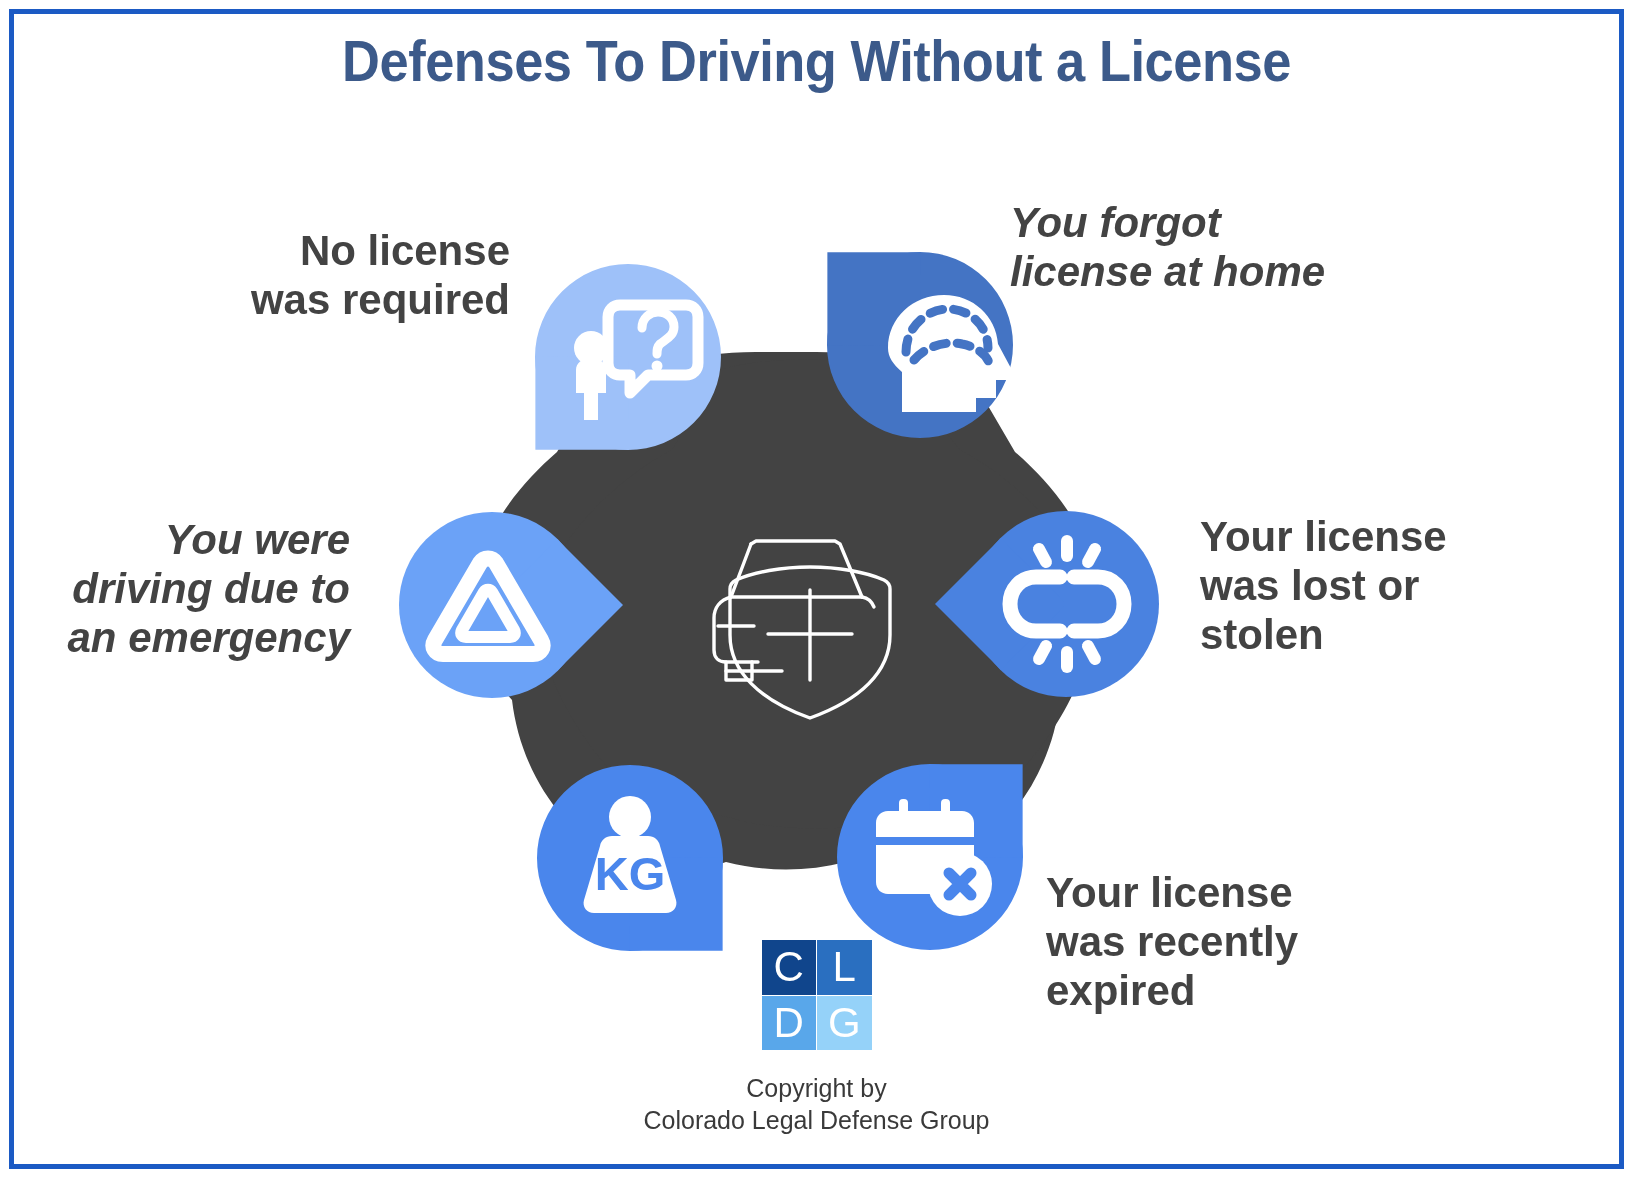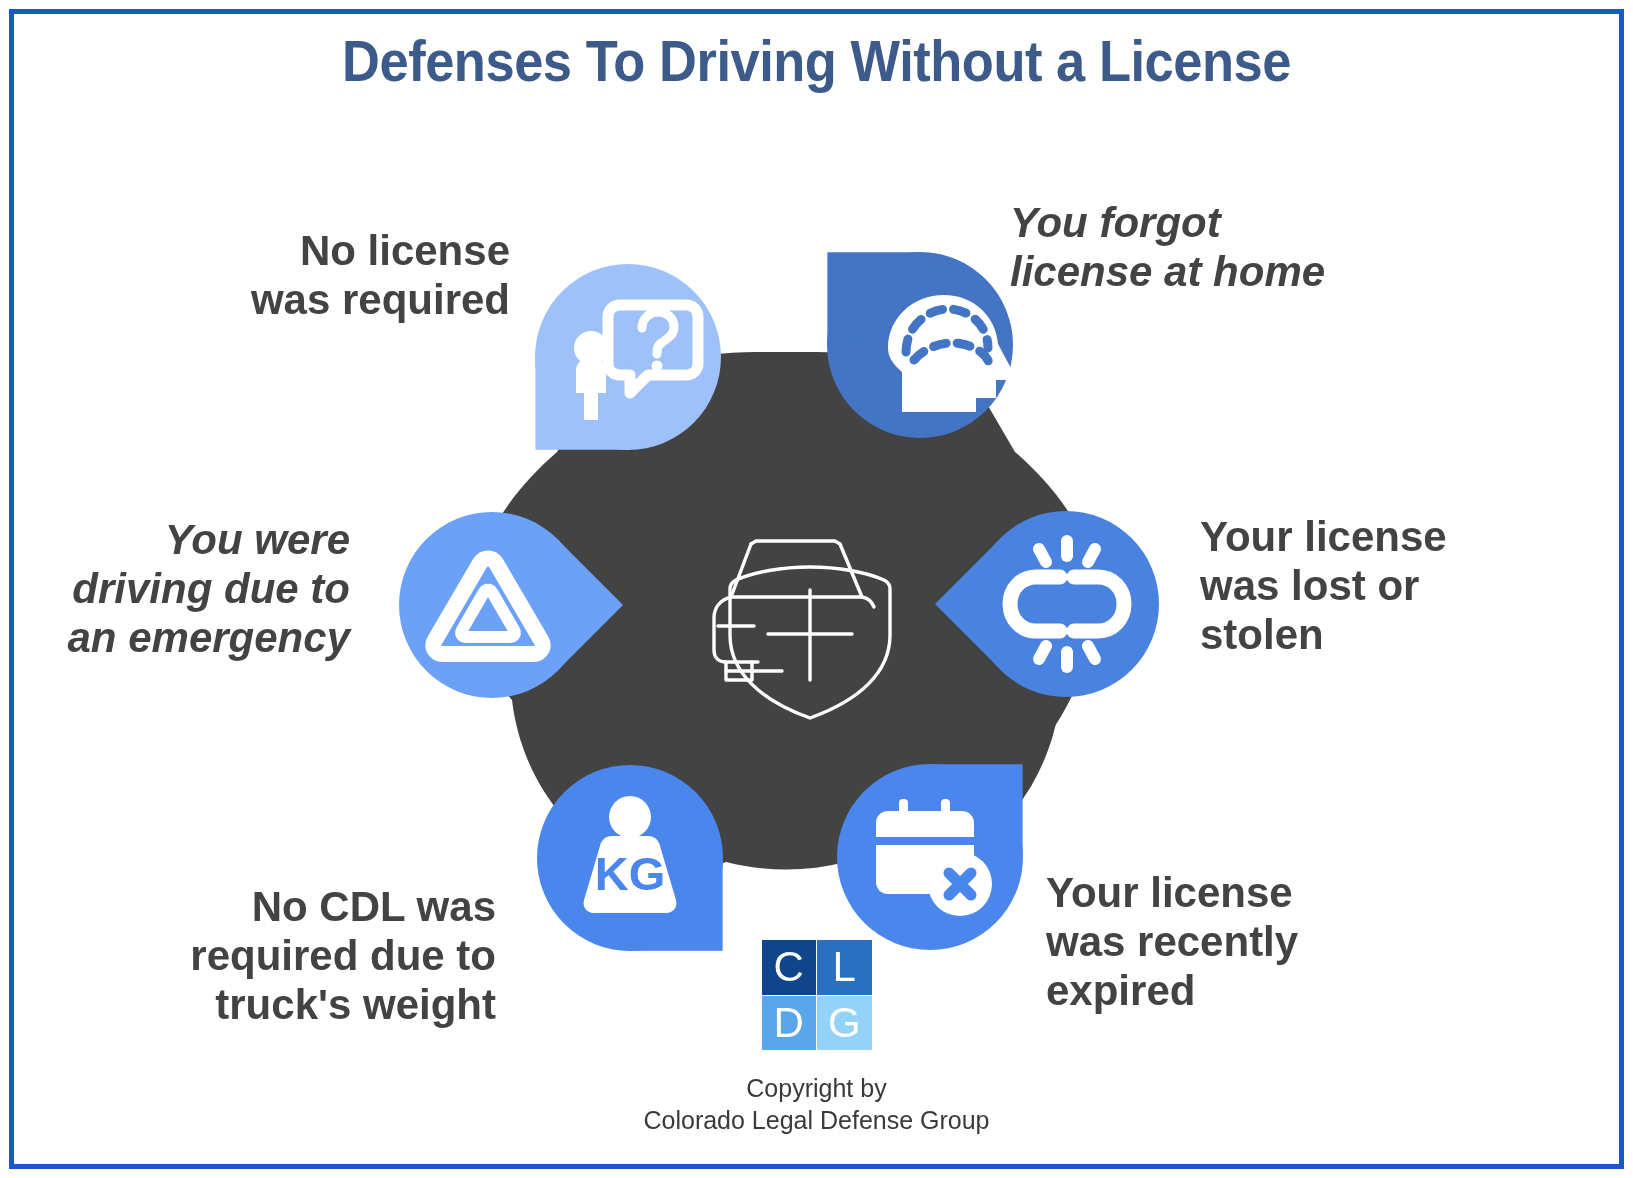--- a/index.html
+++ b/index.html
@@ -391,23 +391,20 @@
 license at home</div>
 
   <div class="label left-align" id="label-2">Your license
 was lost or
 stolen</div>
 
   <div class="label left-align" id="label-3">Your license
 was recently
 expired</div>
 
-  <div class="label right-align" id="label-4">No CDL was
-required due to
-truck's weight</div>
 
   <div class="label right-align" id="label-5">You were
 driving due to
 an emergency</div>
 
   <div class="footer">
     <div class="logo">
       <div class="logo-grid">
         <div class="logo-cell cell-c">C</div>
         <div class="logo-cell cell-l">L</div>

